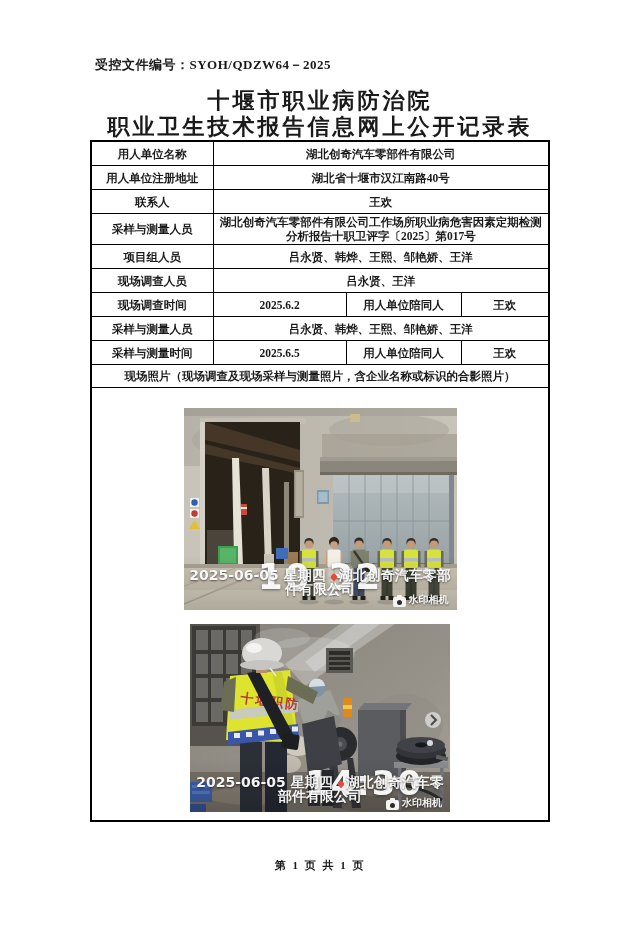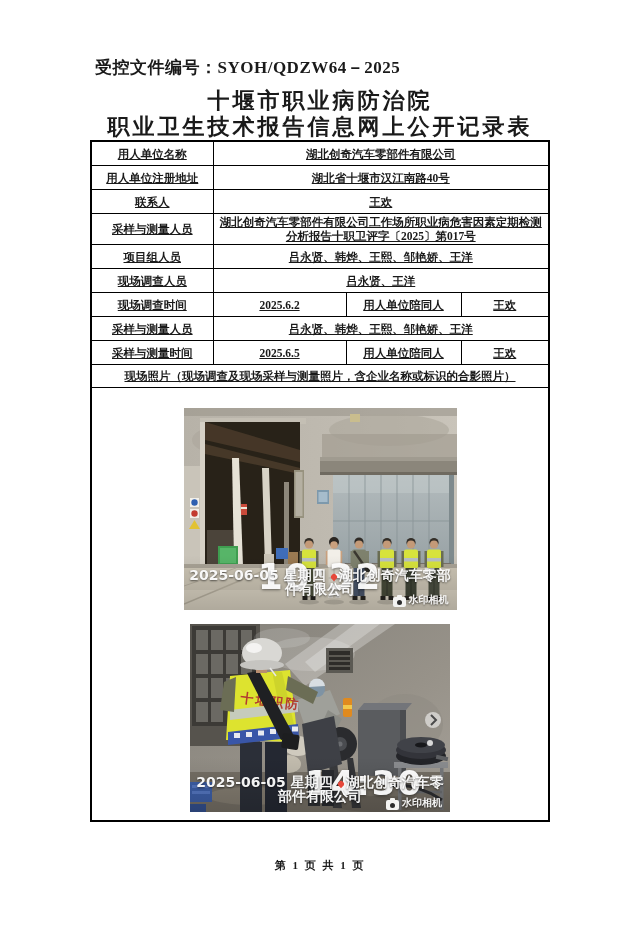--- a/index.html
+++ b/index.html
@@ -1,22 +1,22 @@
 <!DOCTYPE html>
 <html><head>
 <meta charset="utf-8">
 <style>
   html,body{margin:0;padding:0;background:#ffffff;}
   .page{position:relative;width:640px;height:934px;background:#ffffff;overflow:hidden;
         font-family:"Liberation Serif","DejaVu Serif",serif;color:#1a1a1a;}
-  .control{position:absolute;left:95px;top:56px;font-size:17px;font-weight:bold;letter-spacing:.5px;}
+  .control{position:absolute;left:95px;top:56px;font-size:13px;font-weight:bold;letter-spacing:.5px;}
   .titles{position:absolute;left:0;top:88px;width:100%;text-align:center;}
   .titles .t{font-size:22px;font-weight:bold;letter-spacing:3px;line-height:26px;}
   table.rec{position:absolute;left:90px;top:140px;width:458px;border-collapse:collapse;
-            border:2px solid #000;table-layout:fixed;text-decoration:underline;}
+            border:2px solid #000;table-layout:fixed;}
   table.rec td{border:1px solid #000;font-size:11.5px;font-weight:bold;text-align:center;
                vertical-align:middle;padding:1px 4px;line-height:14px;overflow:hidden;}
   tr.h23 td{height:21px;}
   tr.h30 td{height:28px;}
   tr.h22 td{height:20px;}
   td.photocell{height:430px;vertical-align:top;padding:0;}
   .photo-wrap{position:relative;margin:12px auto 0;overflow:hidden;}
   .pw1{width:273px;height:202px;}
   .pw2{width:260px;height:188px;margin-top:14px;}
   .photo-wrap svg{display:block;}

